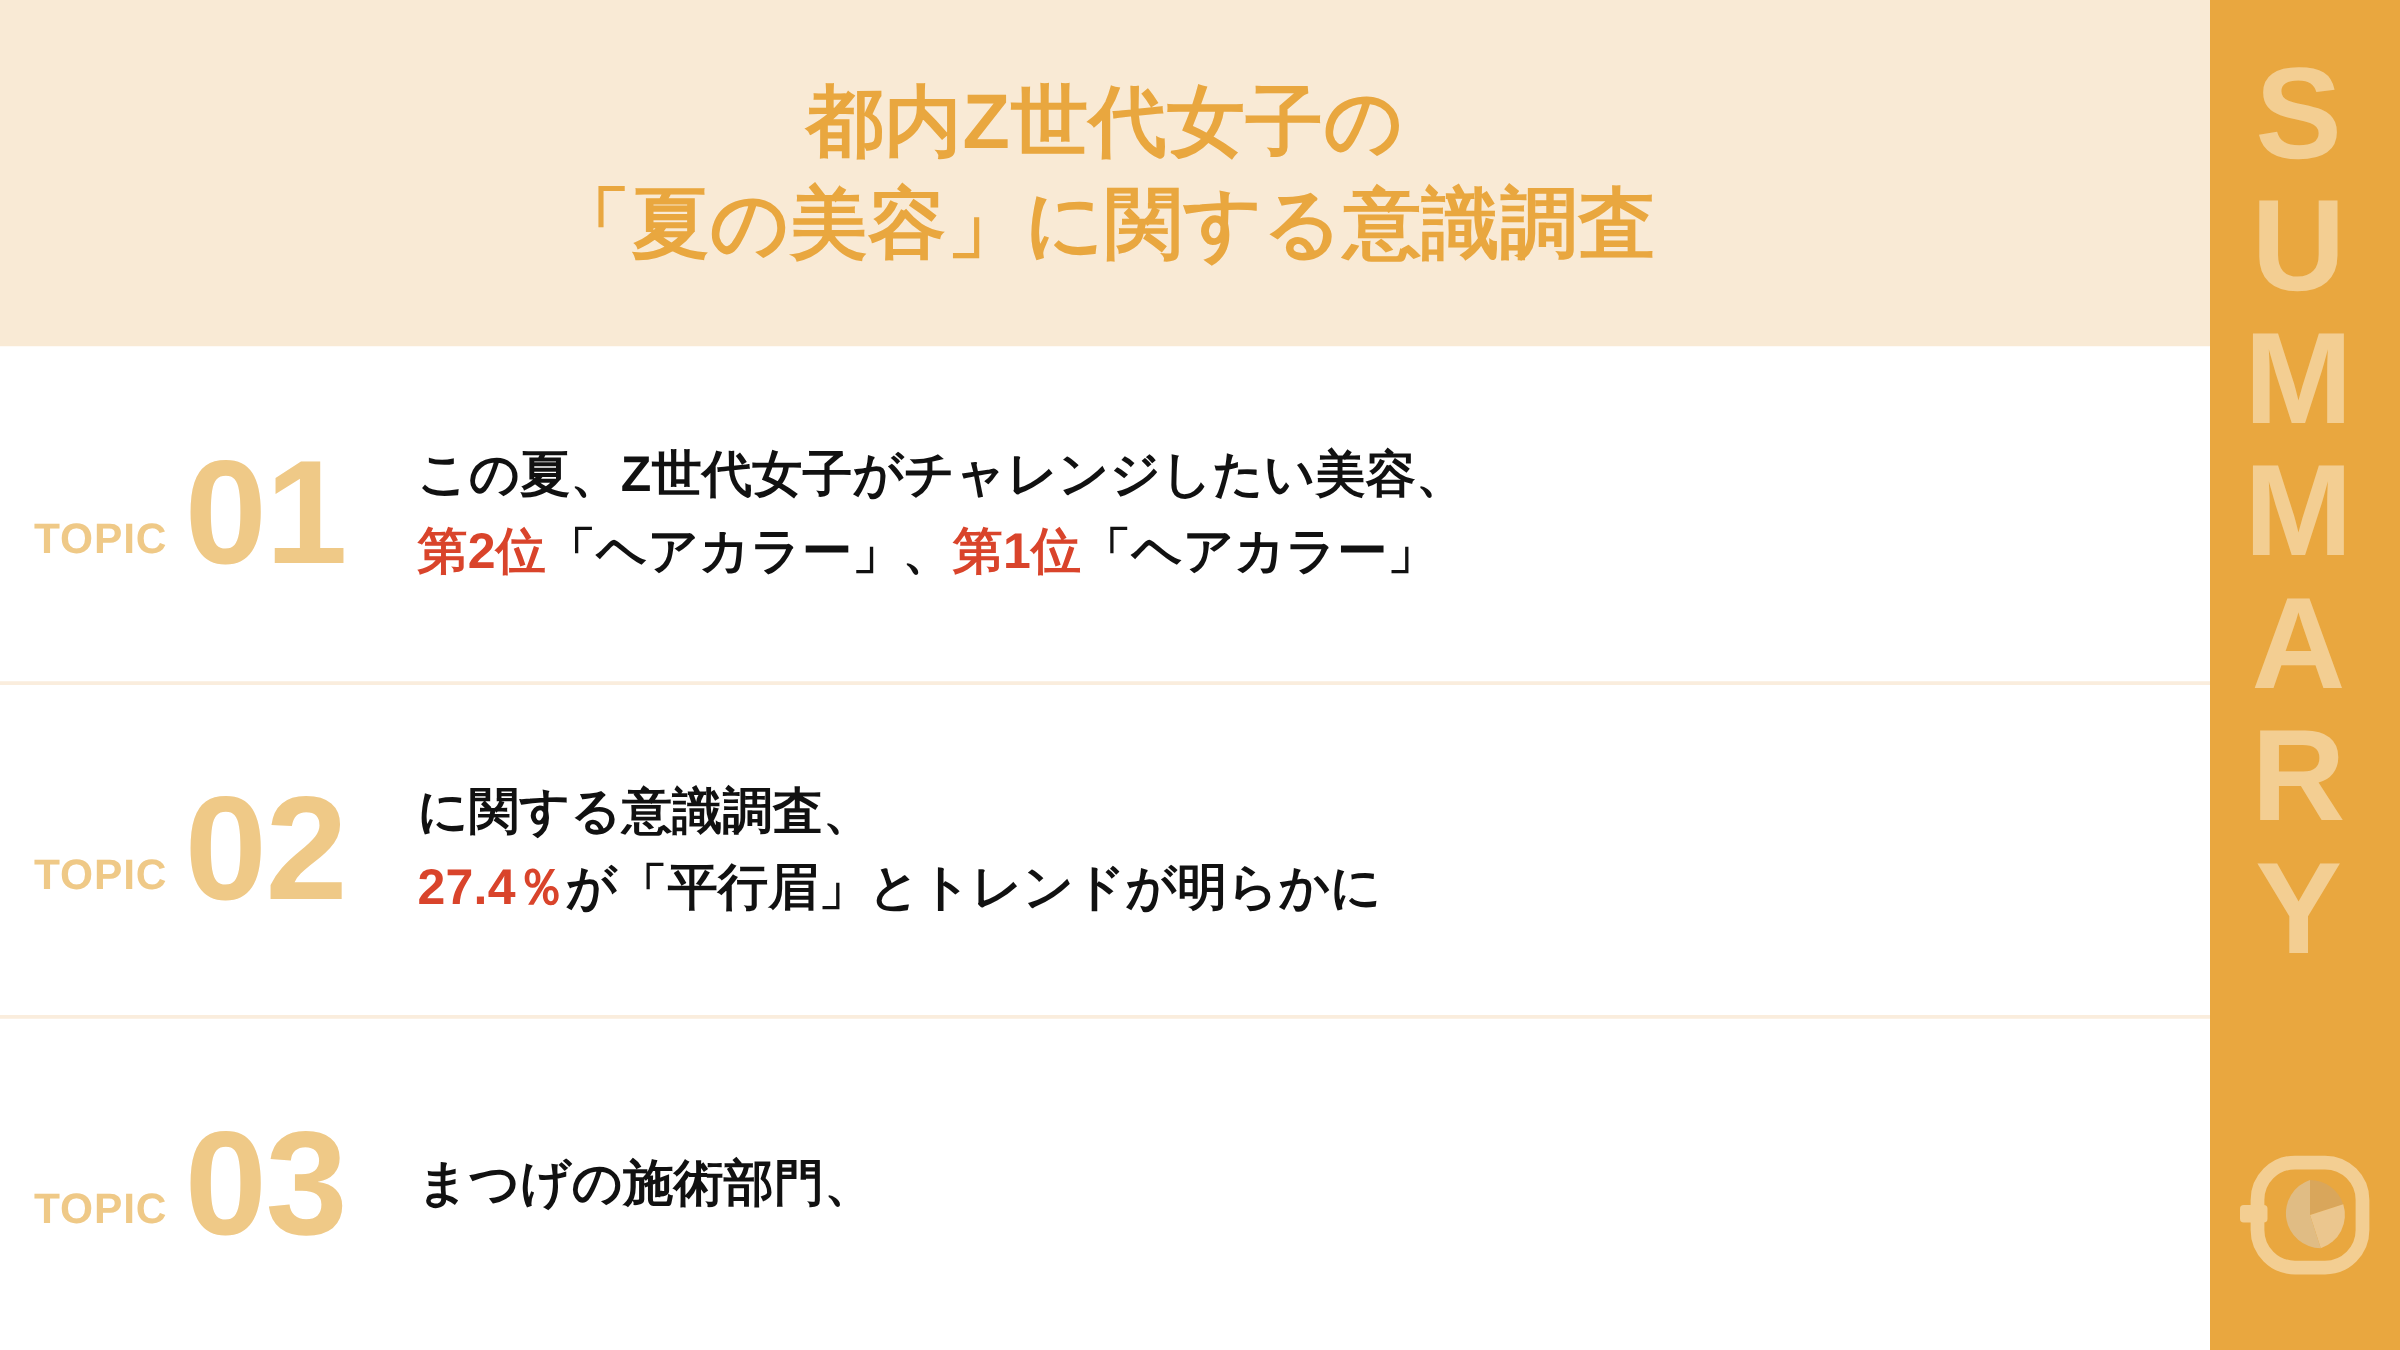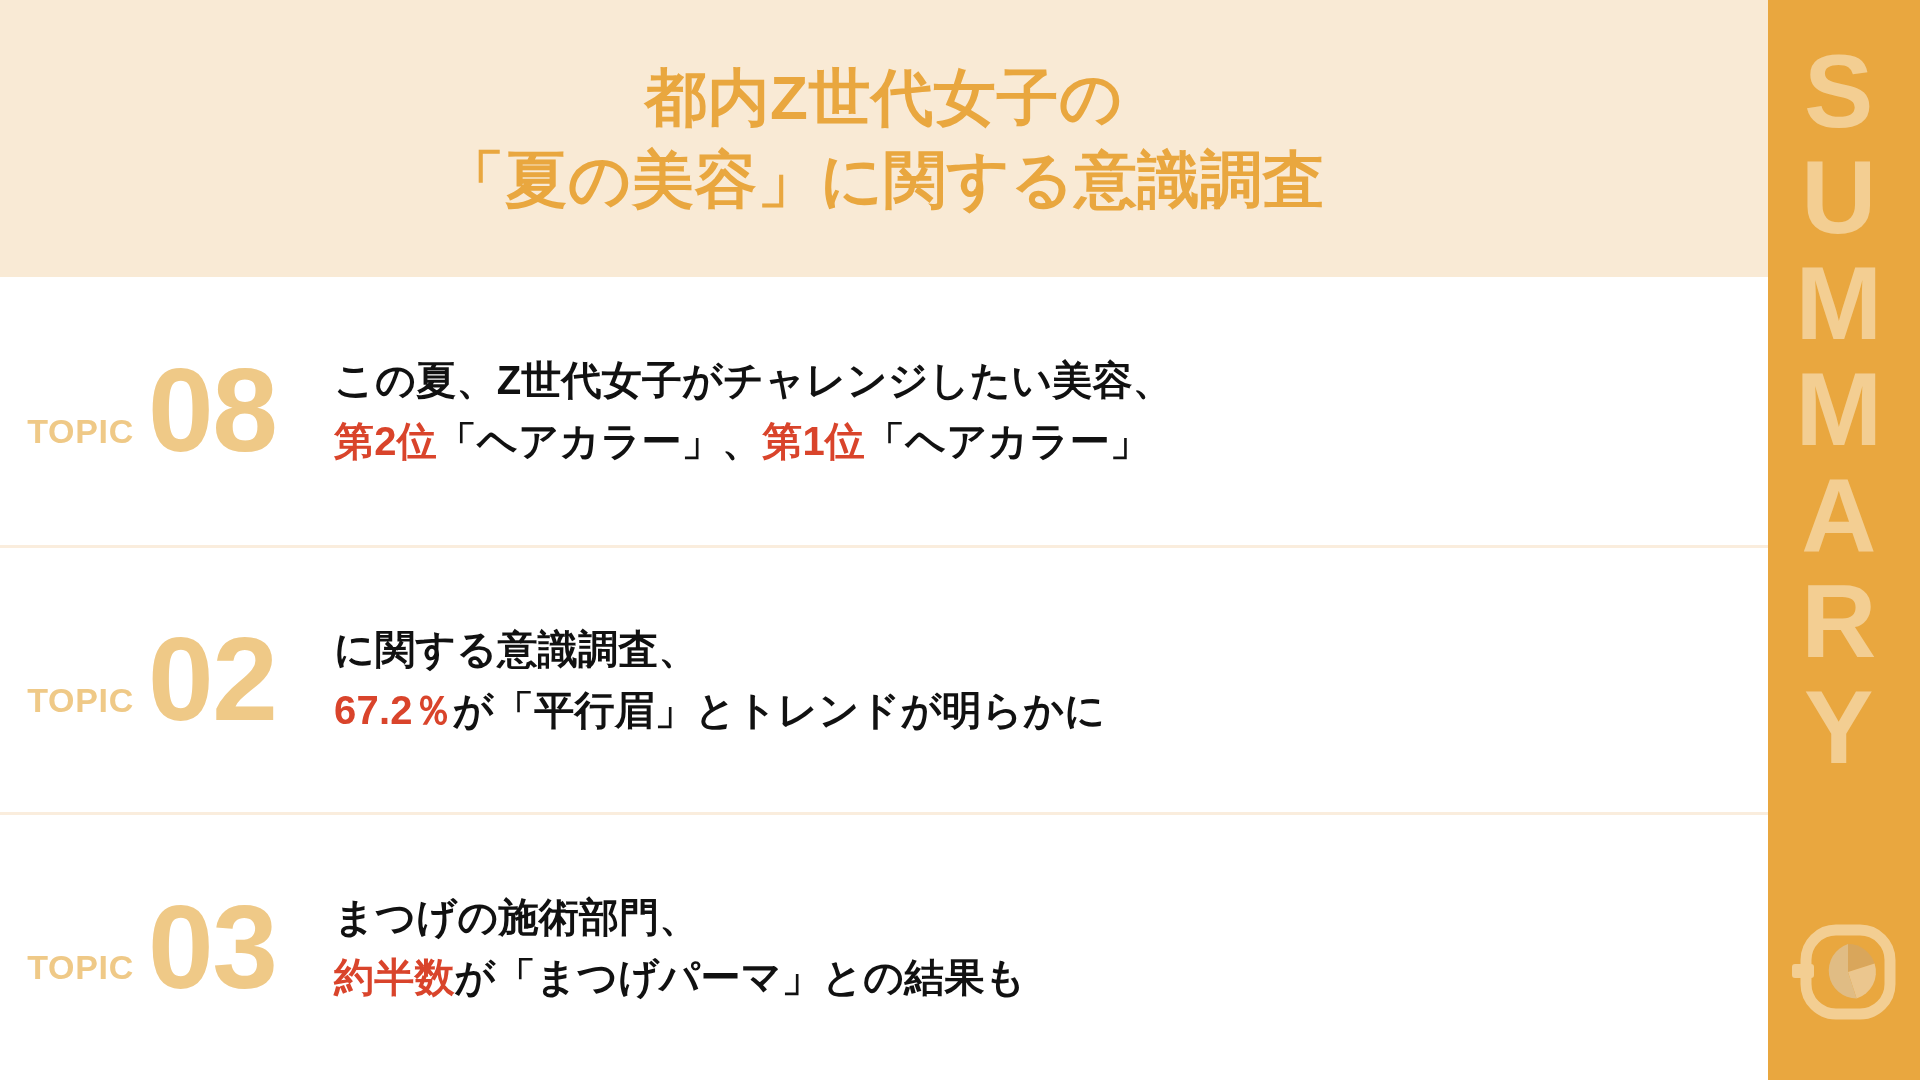--- a/index.html
+++ b/index.html
@@ -119,47 +119,46 @@
   <div class="header">
     <div class="header-line l1">都内Z世代女子の</div>
     <div class="header-line l2">「夏の美容」に関する意識調査</div>
   </div>
 
   <div class="rows">
 
     <div class="row">
       <div class="topic-mark">
         <div class="topic-word">TOPIC</div>
-        <div class="topic-num">08</div>
+        <div class="topic-num">01</div>
       </div>
       <div class="topic-text">
         <div class="tline">この夏、Z世代女子がチャレンジしたい美容、</div>
         <div class="tline"><span class="hl">第2位</span><span>「ヘアカラー」、</span><span class="hl">第1位</span><span>「ヘアカラー」</span></div>
       </div>
     </div>
 
     <div class="row">
       <div class="topic-mark">
         <div class="topic-word">TOPIC</div>
         <div class="topic-num">02</div>
       </div>
       <div class="topic-text">
         <div class="tline">に関する意識調査、</div>
-        <div class="tline"><span class="hl">67.2％</span><span>が「平行眉」とトレンドが明らかに</span></div>
+        <div class="tline"><span class="hl">27.4％</span><span>が「平行眉」とトレンドが明らかに</span></div>
       </div>
     </div>
 
     <div class="row">
       <div class="topic-mark">
         <div class="topic-word">TOPIC</div>
         <div class="topic-num">03</div>
       </div>
       <div class="topic-text">
         <div class="tline">まつげの施術部門、</div>
-        <div class="tline"><span class="hl">約半数</span><span>が「まつげパーマ」との結果も</span></div>
       </div>
     </div>
 
   </div>
 
   <div class="sidebar">
     <div class="sidebar-label" style="writing-mode: horizontal-tb; transform: translateX(-50%); display: flex; flex-direction: column; align-items: center;">
         <span style="display: block; line-height: 1.02;">S</span>
         <span style="display: block; line-height: 1.02;">U</span>
         <span style="display: block; line-height: 1.02;">M</span>

